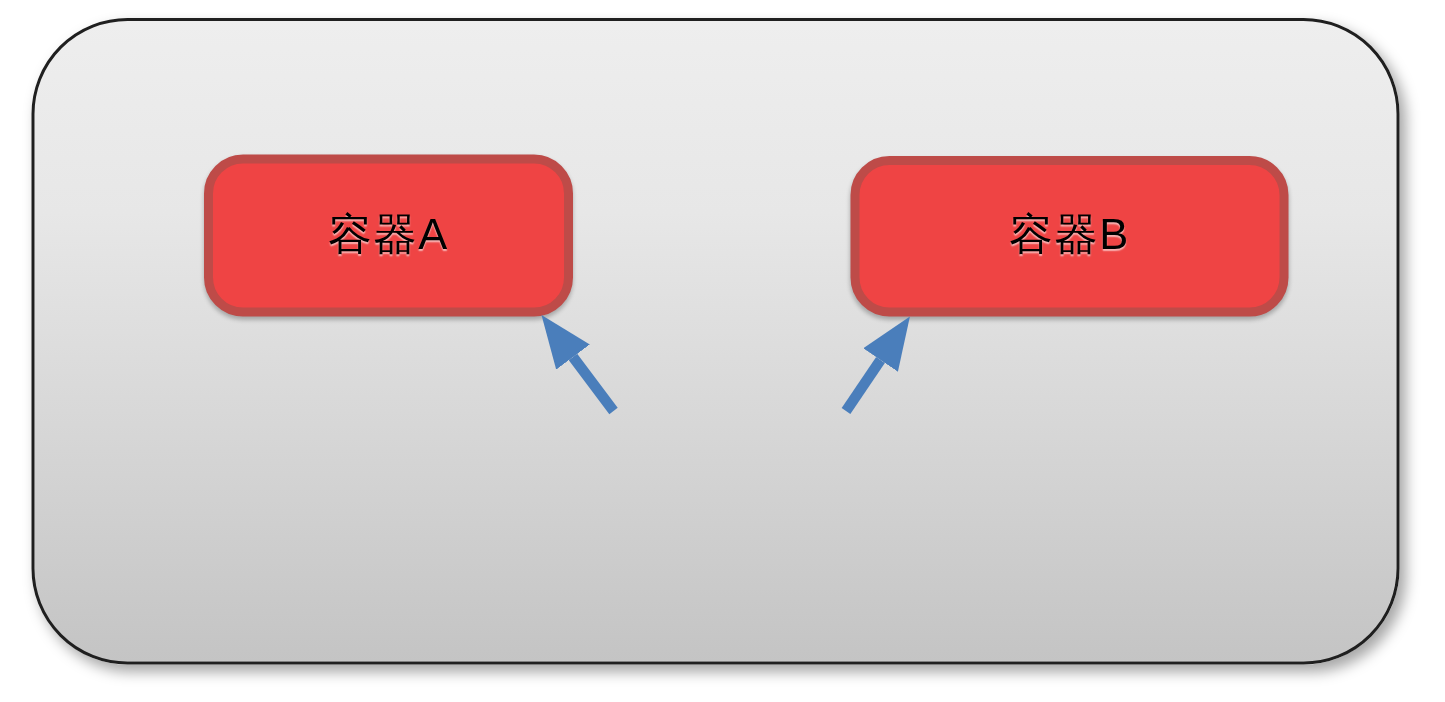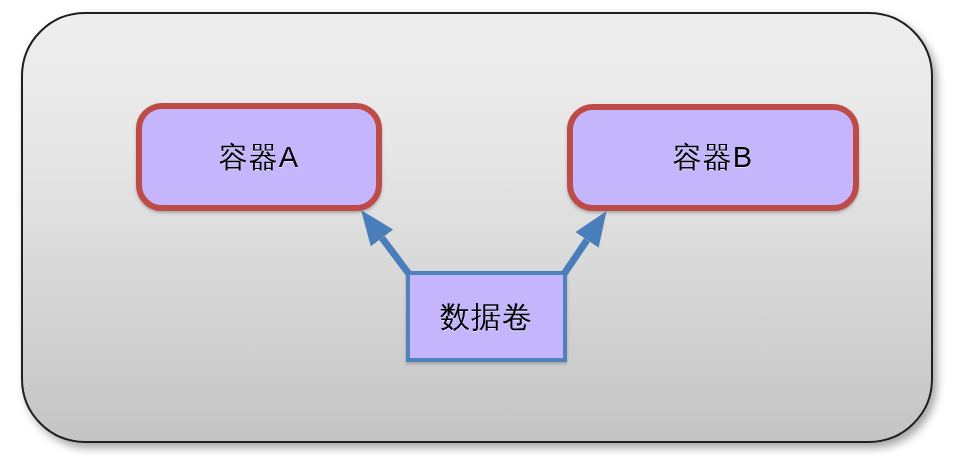--- a/index.html
+++ b/index.html
@@ -22,21 +22,21 @@
     width: 912px;
     height: 431px;
     border: 2px solid #1f1f1f;
     border-radius: 64px;
     background: linear-gradient(to bottom, #eeeeee 0%, #e7e7e7 30%, #d6d6d6 65%, #c4c4c4 100%);
     box-shadow: 4px 5px 9px rgba(0,0,0,0.35);
     box-sizing: border-box;
   }
   .node {
     position: absolute;
-    background: #c4b5fd;
+    background: #ef4444;
     display: flex;
     align-items: center;
     justify-content: center;
     box-sizing: border-box;
     color: #000000;
   }
   .node .label {
     font-size: 29px;
     line-height: 1;
     letter-spacing: 1px;
@@ -75,23 +75,20 @@
   <div class="host-box"></div>
 
   <div class="node container-node container-a">
     <span class="label">容器A</span>
   </div>
 
   <div class="node container-node container-b">
     <span class="label">容器B</span>
   </div>
 
-  <div class="node volume-node">
-    <span class="label">数据卷</span>
-  </div>
 
   <svg class="arrow-layer" width="963" height="468" viewBox="0 0 963 468" xmlns="http://www.w3.org/2000/svg">
     <defs>
       <marker id="arrowhead" markerUnits="strokeWidth" markerWidth="5" markerHeight="4" viewBox="0 0 5 4" refX="0" refY="2" orient="auto">
         <path d="M0,0 L5,2 L0,4 Z" fill="#4a7ebb"></path>
       </marker>
     </defs>
     <line x1="409" y1="274" x2="382" y2="238" stroke-width="7" stroke-linecap="butt" marker-end="url(#arrowhead)" stroke="#4a7ebb"></line>
     <line x1="564" y1="274" x2="587" y2="240" stroke-width="7" stroke-linecap="butt" marker-end="url(#arrowhead)" stroke="#4a7ebb"></line>
   </svg>

